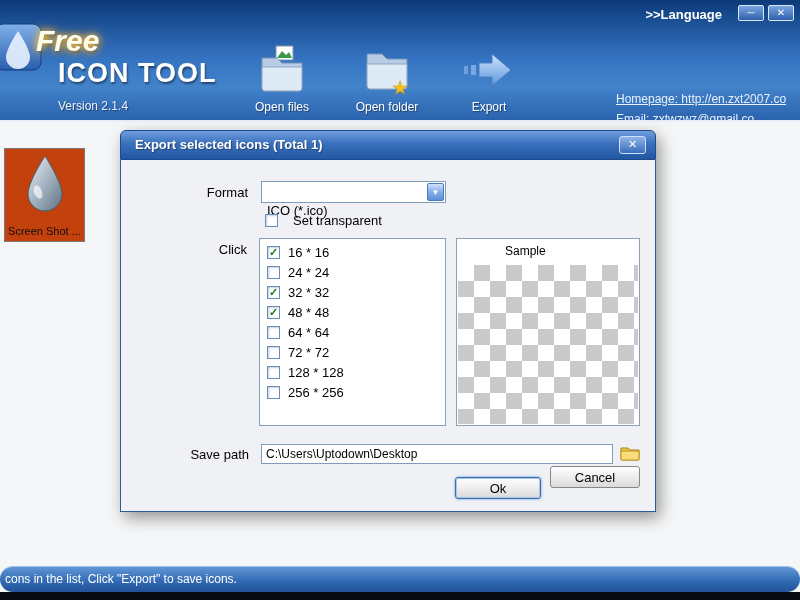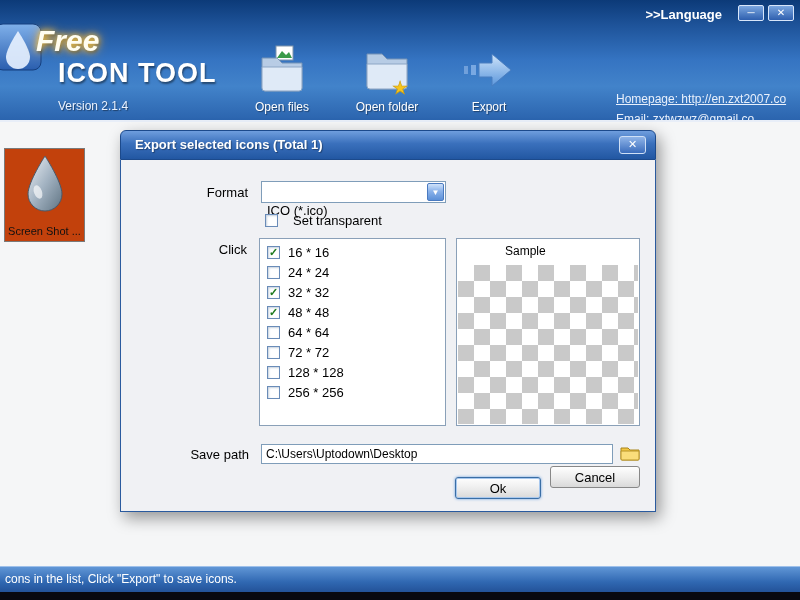--- a/index.html
+++ b/index.html
@@ -93,21 +93,21 @@
   .btn { position:absolute; height:22px; background:linear-gradient(180deg,#fefefe,#ececec 55%,#d9d9d9);
     border:1px solid #888; border-radius:3px; font-size:13px; text-align:center; line-height:19px;
     color:#000; cursor:pointer; font-family:"Liberation Sans",sans-serif; }
   .btn-ok { left:334px; top:317px; width:86px; border:1px solid #3a6ea5;
     box-shadow:inset 0 0 0 1px #a8c8ee, 0 0 3px #6aa0e0; }
   .btn-cancel { left:429px; top:306px; width:90px; }
 
   
   .statusbar { position:absolute; left:0; top:566px; width:800px; height:26px;
     background:linear-gradient(180deg,#6096d6 0%,#3068b2 60%,#235298 100%); color:#fff; font-size:12px;
-    line-height:25px; padding-left:5px; border-top:1px solid #9ec0ea; white-space:nowrap; overflow:hidden; }
+    line-height:25px; padding-left:5px; border-top:1px solid #9ec0ea; white-space:nowrap; overflow:hidden;border-radius:13px; }
   .bottombar { position:absolute; left:0; top:592px; width:800px; height:8px; background:#08080f; }
 </style>
 </head>
 <body>
 
 <div class="screen">
 
   <div class="header">
 
     <div class="language">&gt;&gt;Language</div>

